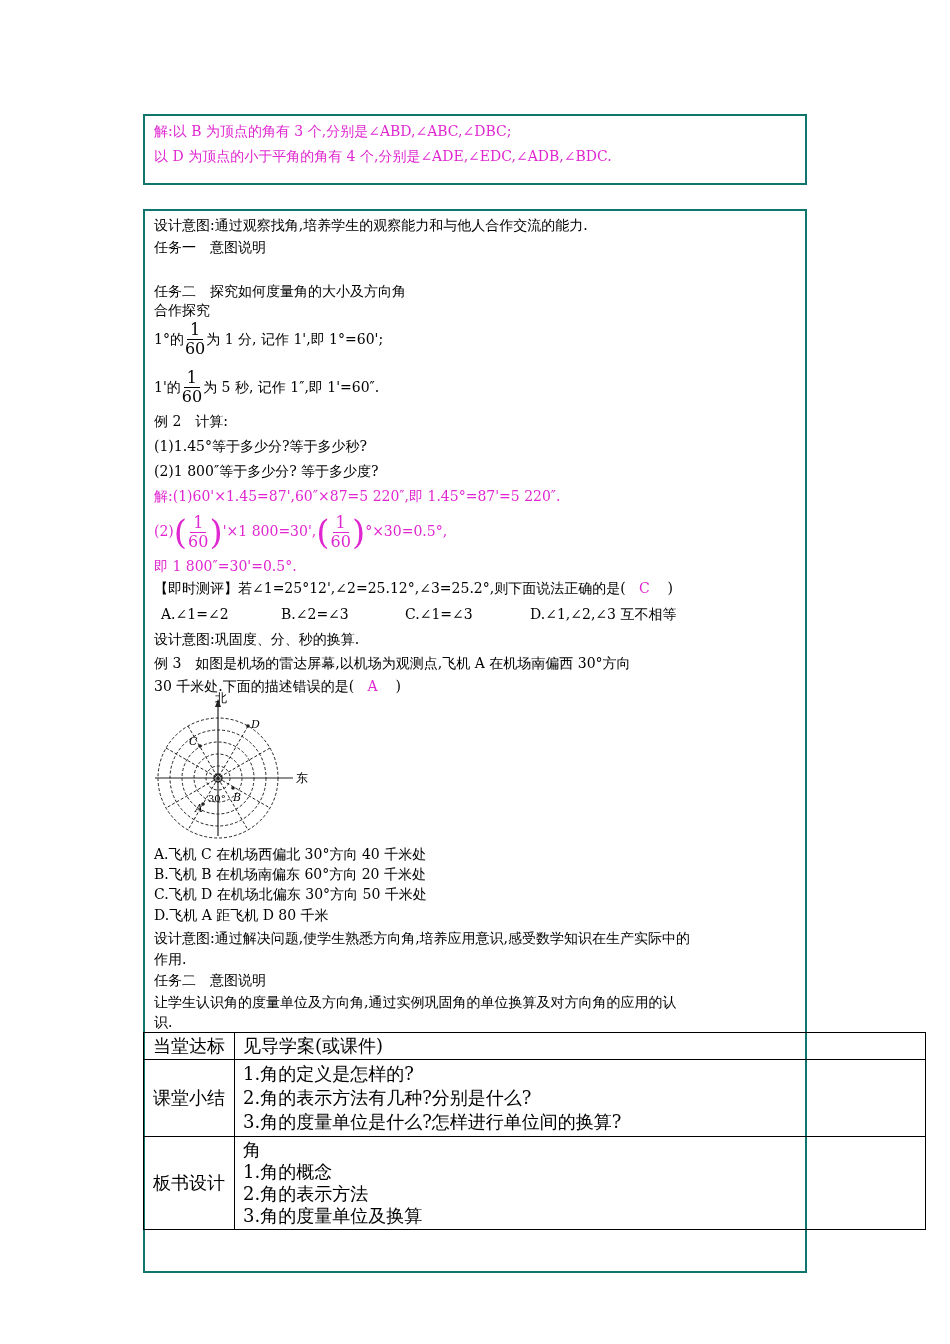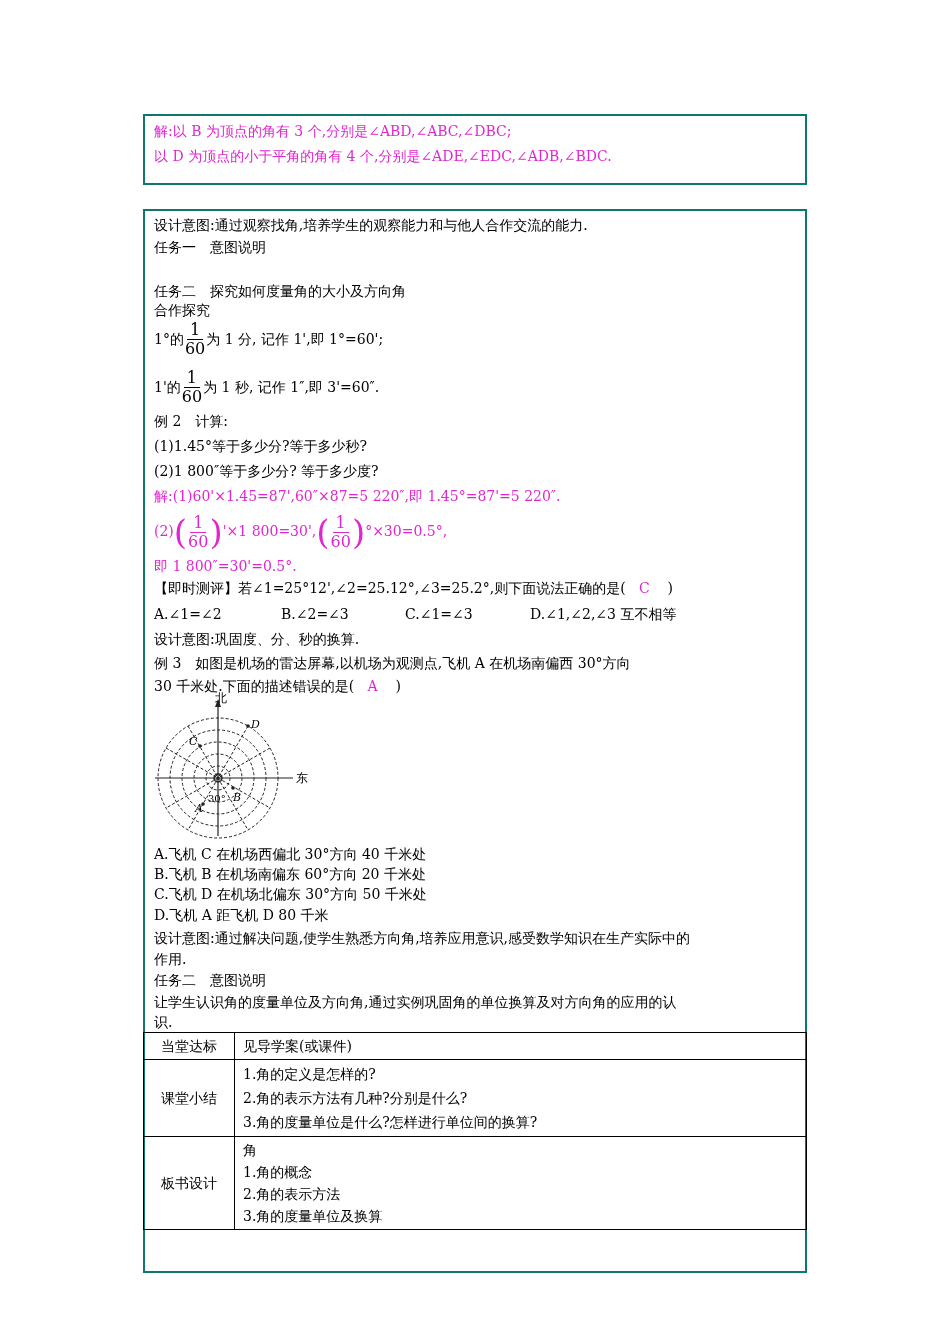--- a/index.html
+++ b/index.html
@@ -3,21 +3,21 @@
 <meta charset="utf-8">
 <style>
   html, body { margin: 0; padding: 0; background: #ffffff; }
   body { width: 950px; height: 1344px; position: relative; font-family: "DejaVu Serif", "Liberation Serif", serif; color: #000; }
   .box { position: absolute; border: 2px solid #0f766e; box-sizing: border-box; }
   .line { position: absolute; left: 9px; font-size: 14px; white-space: nowrap; line-height: 18px; }
   .pink { color: #e026d0; }
   .frac { display: inline-flex; flex-direction: column; align-items: center; vertical-align: middle; font-size: 16px; line-height: 18px; margin: 0 1px; }
   .frac .num { border-bottom: 1px solid currentColor; padding: 0 3px; }
   .paren { font-size: 34px; font-weight: 100; vertical-align: middle; line-height: 40px; }
-  table.bottom { position: absolute; left: 143px; top: 1032px; width: 664px; border-collapse: collapse; font-size: 14px; }
+  table.bottom { position: absolute; left: 143px; top: 1032px; width: 783px; border-collapse: collapse; font-size: 18px; }
   table.bottom td { border: 1px solid #000; padding: 2px 8px; vertical-align: middle; line-height: 22px; }
   table.bottom td.lbl { width: 74px; text-align: center; }
   .sub { line-height: 20px; }
 </style>
 </head>
 <body>
 
 <div class="box" style="left:143px; top:114px; width:664px; height:71px;">
   <div class="line pink" style="top:6px;">解:以 B 为顶点的角有 3 个,分别是∠ABD,∠ABC,∠DBC;</div>
   <div class="line pink" style="top:31px;">以 D 为顶点的小于平角的角有 4 个,分别是∠ADE,∠EDC,∠ADB,∠BDC.</div>
@@ -32,21 +32,21 @@
   <div class="line" style="top:110px;">
     <span>1°的</span><span class="frac">
         <span class="num">1</span>
         <span>60</span>
       </span><span>为 1 分, 记作 1',即 1°=60';</span>
   </div>
   <div class="line" style="top:158px;">
     <span>1'的</span><span class="frac">
         <span class="num">1</span>
         <span>60</span>
-      </span><span>为 1 秒, 记作 1″,即 3'=60″.</span>
+      </span><span>为 5 秒, 记作 1″,即 1'=60″.</span>
   </div>
 
   <div class="line" style="top:201px;">例 2　计算:</div>
   <div class="line" style="top:226px;">(1)1.45°等于多少分?等于多少秒?</div>
   <div class="line" style="top:251px;">(2)1  800″等于多少分? 等于多少度?</div>
   <div class="line pink" style="top:276px;">解:(1)60'×1.45=87',60″×87=5  220″,即 1.45°=87'=5  220″.</div>
   <div class="line pink" style="top:296px; line-height:48px;">
     <span>(2)</span><span class="paren">(</span><span class="frac">
         <span class="num">1</span>
         <span>60</span>
@@ -54,21 +54,21 @@
         <span class="num">1</span>
         <span>60</span>
       </span><span class="paren">)</span><span>°×30=0.5°,</span>
   </div>
   <div class="line pink" style="top:346px;">即 1  800″=30'=0.5°.</div>
 
   <div class="line" style="top:368px;">
     <span>【即时测评】若∠1=25°12',∠2=25.12°,∠3=25.2°,则下面说法正确的是(</span>&nbsp;&nbsp;&nbsp;<span class="pink">C</span>&nbsp;&nbsp;&nbsp;&nbsp;<span>)</span>
   </div>
   <div class="line" style="top:394px; width:640px;">
-    <span style="position:absolute;left:0;">A.∠1=∠2</span>
+    <span style="position:absolute;left:7px;">A.∠1=∠2</span>
     <span style="position:absolute;left:127px;text-align:right;">B.∠2=∠3</span>
     <span style="position:absolute;left:251px;">C.∠1=∠3</span>
     <span style="position:absolute;left:376px;">D.∠1,∠2,∠3 互不相等</span>
   </div>
   <div class="line" style="top:419px;">设计意图:巩固度、分、秒的换算.</div>
   <div class="line" style="top:443px;">例 3　如图是机场的雷达屏幕,以机场为观测点,飞机 A 在机场南偏西 30°方向</div>
   <div class="line" style="top:466px;">
     <span>30 千米处.下面的描述错误的是(</span>&nbsp;&nbsp;&nbsp;<span class="pink">A</span>&nbsp;&nbsp;&nbsp;&nbsp;<span>)</span>
   </div>
 

